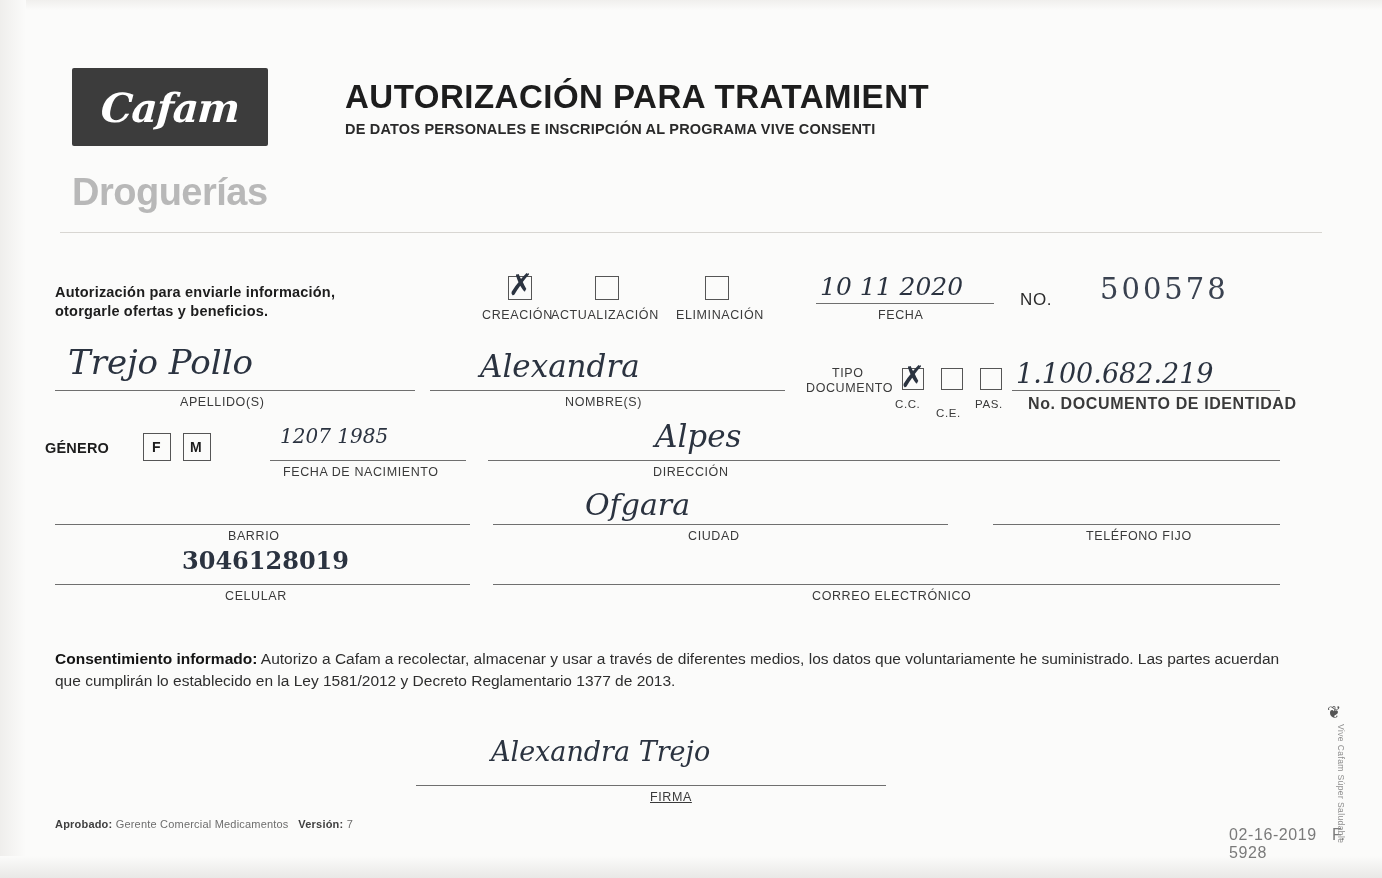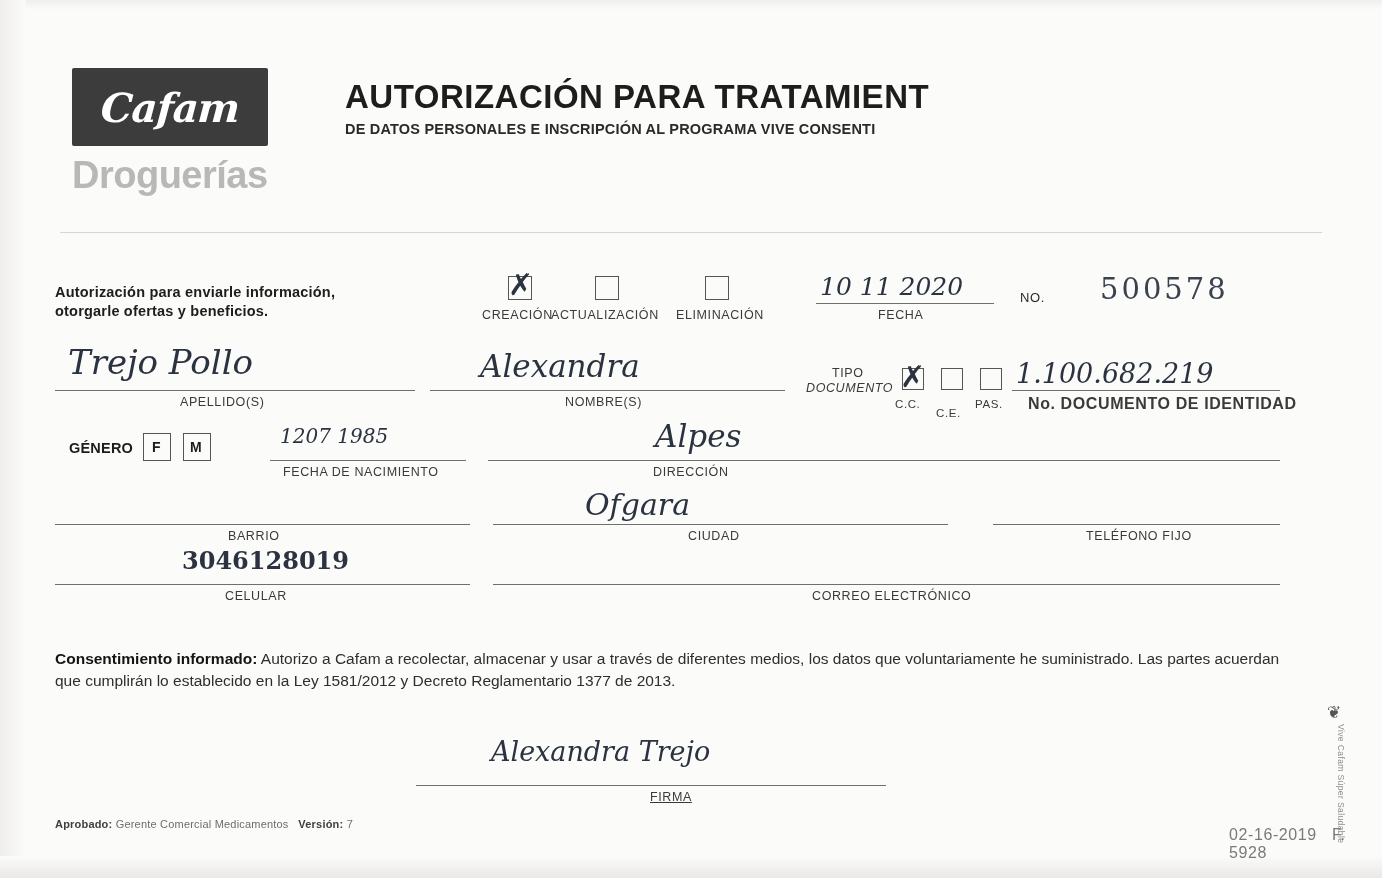--- a/index.html
+++ b/index.html
@@ -49,21 +49,21 @@
   .logo-mark span {
     color: #ffffff;
     font-family: "DejaVu Serif", serif;
     font-style: italic;
     font-weight: bold;
     font-size: 40px;
     letter-spacing: -1px;
     transform: skewX(-4deg);
   }
   .logo-sub {
-    margin-top: 8px;
+    margin-top: 25px;
     color: #b8b8b8;
     font-size: 38px;
     font-weight: bold;
     letter-spacing: -0.5px;
   }
 
   .title-block {
     position: absolute;
     left: 345px;
     top: 78px;
@@ -241,49 +241,49 @@
   <div class="box" style="left:595px; top:276px; width:22px; height:22px;"></div>
   <div class="lbl" style="left:551px; top:308px;">ACTUALIZACIÓN</div>
 
   <div class="box" style="left:705px; top:276px; width:22px; height:22px;"></div>
   <div class="lbl" style="left:676px; top:308px;">ELIMINACIÓN</div>
 
   <div class="line" style="left:816px; top:303px; width:178px;"></div>
   <div class="hw" style="left:820px; top:272px; font-size:25px;">10 11 2020</div>
   <div class="lbl" style="left:878px; top:308px;">FECHA</div>
 
-  <div class="lbl" style="left:1020px; top:290px; font-size:13px; color:#2a2a2a;">NO.</div>
+  <div class="lbl" style="left:1020px; top:290px; font-size:17px; color:#2a2a2a;">NO.</div>
   <div class="hw" style="left:1100px; top:272px; font-size:29px; font-style:normal; color:#3a4250; letter-spacing:3px;">500578</div>
 
   <div class="line" style="left:55px; top:390px; width:360px;"></div>
   <div class="hw" style="left:68px; top:342px; font-size:34px;">Trejo Pollo</div>
   <div class="lbl" style="left:180px; top:395px;">APELLIDO(S)</div>
 
   <div class="line" style="left:430px; top:390px; width:355px;"></div>
   <div class="hw" style="left:480px; top:348px; font-size:31px;">Alexandra</div>
   <div class="lbl" style="left:565px; top:395px;">NOMBRE(S)</div>
 
   <div class="lbl" style="left:832px; top:366px;">TIPO</div>
-  <div class="lbl" style="left:806px; top:381px;font-style:italic;">DOCUMENTO</div>
+  <div class="lbl" style="left:806px; top:381px;">DOCUMENTO</div>
 
   <div class="box" style="left:902px; top:368px; width:20px; height:20px;"></div>
   <div class="hw-x" style="left:900px; top:362px;">✗</div>
   <div class="lbl" style="left:895px; top:398px; font-size:11.5px;">C.C.</div>
 
   <div class="box" style="left:941px; top:368px; width:20px; height:20px;"></div>
   <div class="lbl" style="left:936px; top:398px; font-size:11.5px;margin-top:9px;">C.E.</div>
 
   <div class="box" style="left:980px; top:368px; width:20px; height:20px;"></div>
   <div class="lbl" style="left:975px; top:398px; font-size:11.5px;">PAS.</div>
 
   <div class="line" style="left:1012px; top:390px; width:268px;"></div>
   <div class="hw" style="left:1016px; top:358px; font-size:27px;">1.100.682.219</div>
   <div class="lbl" style="left:1028px; top:395px; font-size:16px;font-weight:bold;">No. DOCUMENTO DE IDENTIDAD</div>
 
-  <div class="lbl-bold" style="left:69px; top:440px;">GÉNERO</div>
+  <div class="lbl-bold" style="left:45px; top:440px;">GÉNERO</div>
   <div class="box" style="left:143px; top:433px; width:26px; height:26px;"></div>
   <div class="lbl" style="left:152px; top:439px; font-size:14px; font-weight:bold; color:#1d1d1d;">F</div>
   <div class="box" style="left:183px; top:433px; width:26px; height:26px;"></div>
   <div class="lbl" style="left:190px; top:439px; font-size:14px; font-weight:bold; color:#1d1d1d;">M</div>
 
   <div class="line" style="left:270px; top:460px; width:196px;"></div>
   <div class="hw" style="left:280px; top:424px; font-size:20px;">1207 1985</div>
   <div class="lbl" style="left:283px; top:465px;">FECHA DE NACIMIENTO</div>
 
   <div class="line" style="left:488px; top:460px; width:792px;"></div>

